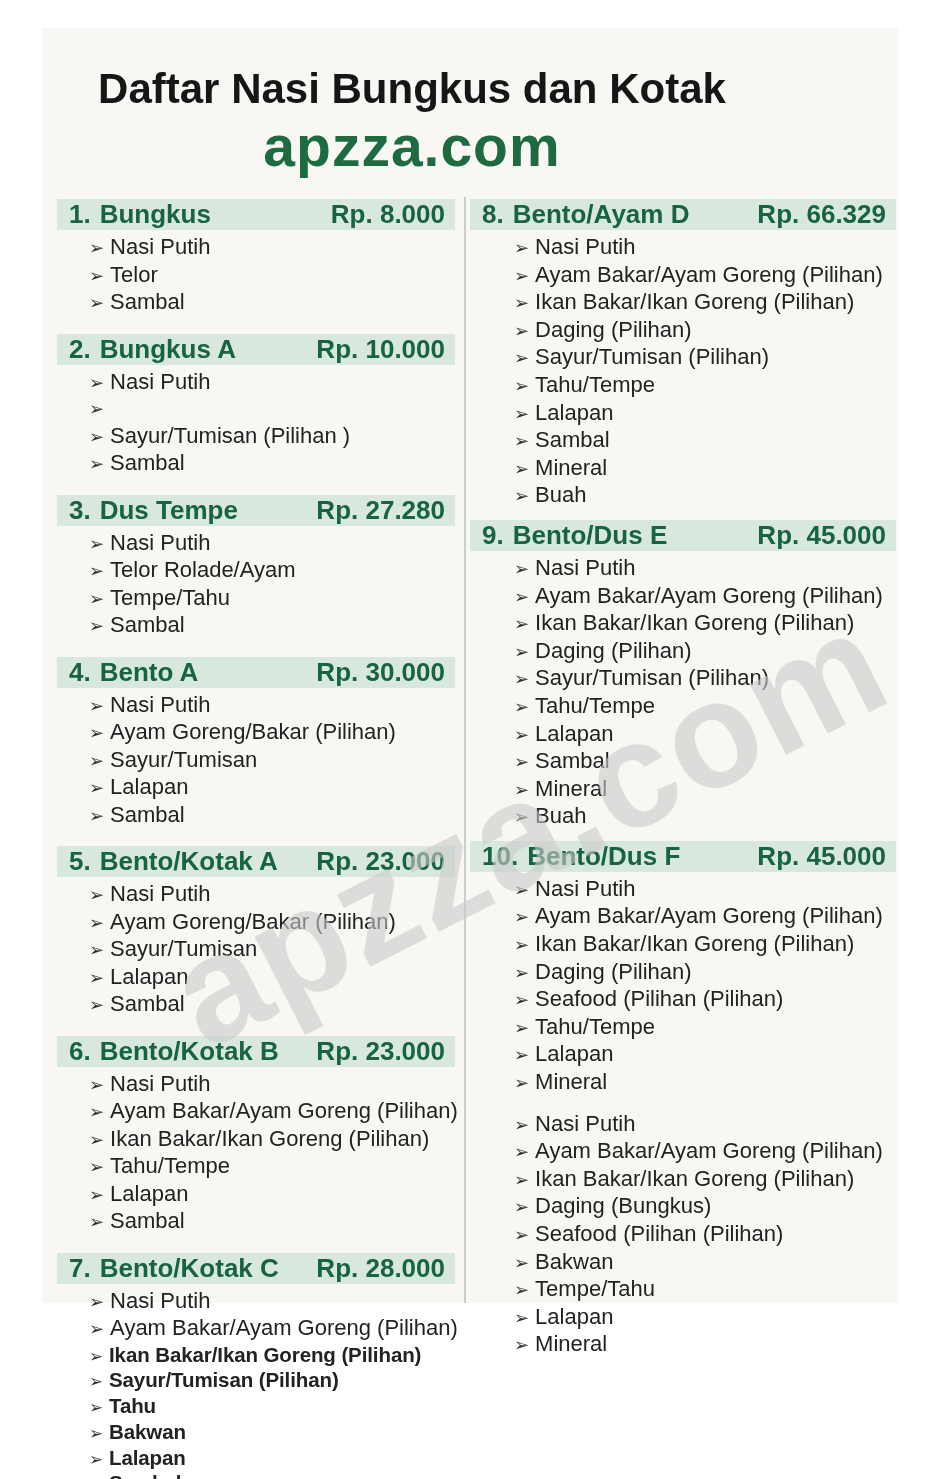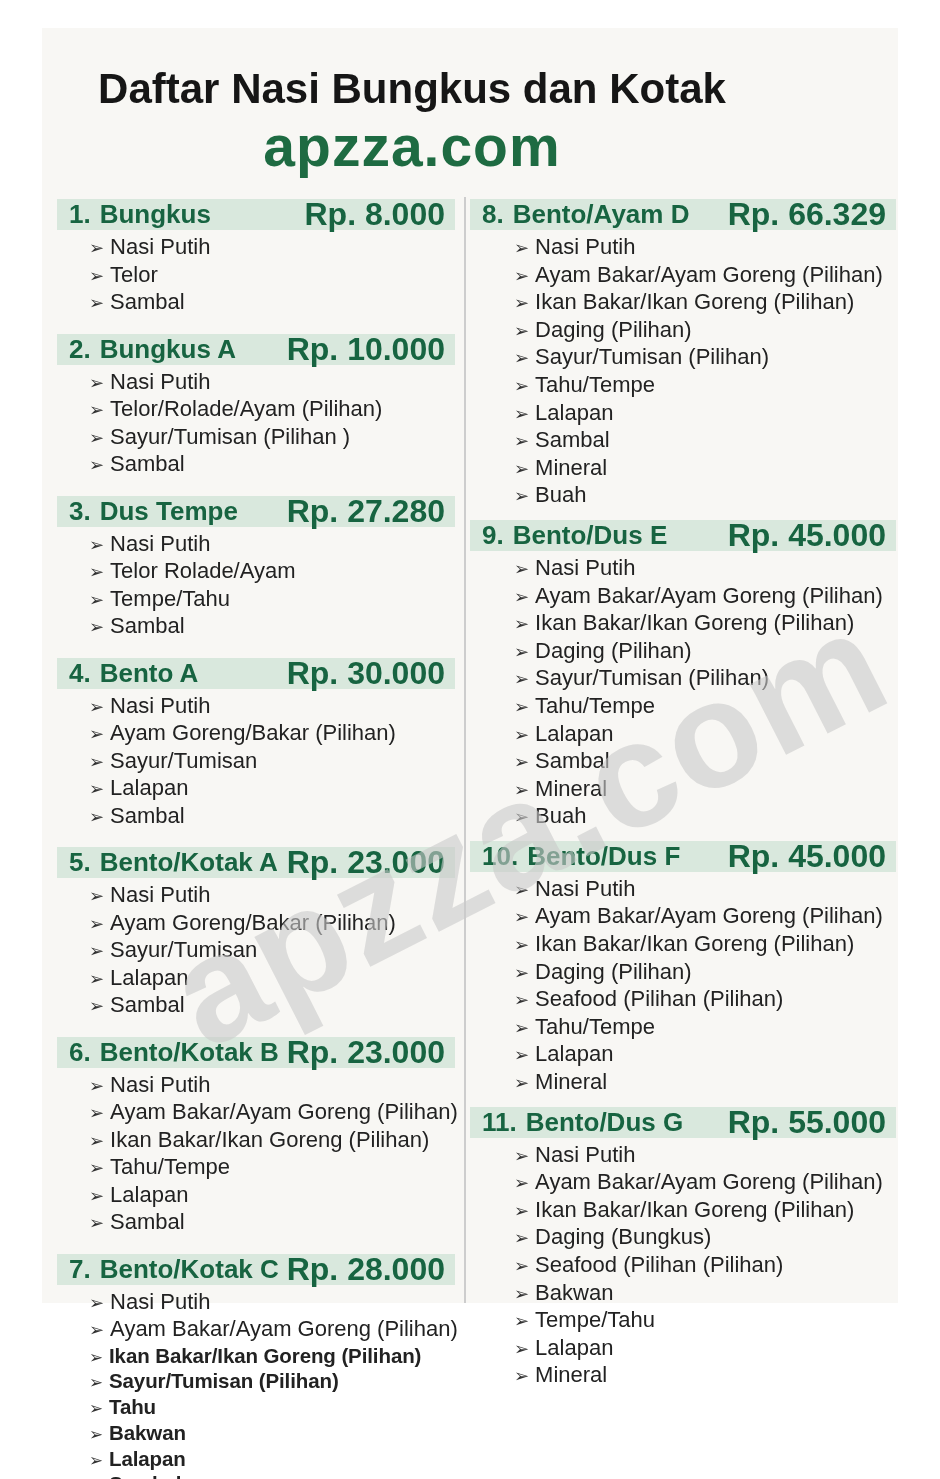--- a/index.html
+++ b/index.html
@@ -14,21 +14,21 @@
   .site-logo{margin-top:4px;font-size:57px;line-height:60px;font-weight:bold;color:#1e6b42;letter-spacing:1px;}
   .columns{position:absolute;left:57px;top:199px;width:839px;display:flex;align-items:flex-start;z-index:2;}
   .col-left{width:398px;flex:none;}
   .col-right{width:426px;flex:none;margin-left:15px;}
   .menu-section{margin-top:17px;}
   .col-right .menu-section{margin-top:10px;}
   .menu-section:first-child{margin-top:0;}
   .sec-header{background:#d9e8dd;height:31px;display:flex;align-items:center;justify-content:space-between;padding:0 10px 0 12px;}
   .sec-title{display:flex;align-items:baseline;font-weight:bold;font-size:26px;color:#176441;white-space:nowrap;}
   .sec-num{margin-right:9px;}
-  .sec-price{font-weight:bold;font-size:32px;color:#176441;white-space:nowrap;}
+  .sec-price{font-weight:bold;font-size:26px;color:#176441;white-space:nowrap;}
   .sec-items{list-style:none;margin:0;padding:4px 0 0 0;}
   .col-left .sec-items{padding-left:32px;}
   .col-right .sec-items{padding-left:44px;}
   li.menu-item{display:flex;align-items:baseline;font-size:22px;color:#222222;white-space:nowrap;}
   .col-left li.menu-item{line-height:26.5px;}
   .col-right li.menu-item{line-height:25.6px;}
   .bullet{font-size:0.82em;margin-right:6px;color:#333333;flex:none;}
   
   .col-left .menu-section:last-child li.menu-item:nth-child(n+3){font-weight:bold;font-size:20.5px;line-height:23.8px;letter-spacing:-0.1px;}
   .watermark{
@@ -81,21 +81,20 @@
           </div>
           <div class="sec-price">Rp. 10.000</div>
         </div>
         <ul class="sec-items">
           <li class="menu-item">
             <span class="bullet">➢</span>
             <span class="item-label">Nasi Putih</span>
           </li>
           <li class="menu-item">
             <span class="bullet">➢</span>
-            <span class="item-label">Telor/Rolade/Ayam (Pilihan)</span>
           </li>
           <li class="menu-item">
             <span class="bullet">➢</span>
             <span class="item-label">Sayur/Tumisan (Pilihan )</span>
           </li>
           <li class="menu-item">
             <span class="bullet">➢</span>
             <span class="item-label">Sambal</span>
           </li>
         </ul>
@@ -408,27 +407,20 @@
             <span class="bullet">➢</span>
             <span class="item-label">Lalapan</span>
           </li>
           <li class="menu-item">
             <span class="bullet">➢</span>
             <span class="item-label">Mineral</span>
           </li>
         </ul>
       </section>
       <section class="menu-section">
-        <div class="sec-header">
-          <div class="sec-title">
-            <span class="sec-num">11.</span>
-            <span class="sec-name">Bento/Dus G</span>
-          </div>
-          <div class="sec-price">Rp. 55.000</div>
-        </div>
         <ul class="sec-items">
           <li class="menu-item">
             <span class="bullet">➢</span>
             <span class="item-label">Nasi Putih</span>
           </li>
           <li class="menu-item">
             <span class="bullet">➢</span>
             <span class="item-label">Ayam Bakar/Ayam Goreng (Pilihan)</span>
           </li>
           <li class="menu-item">

